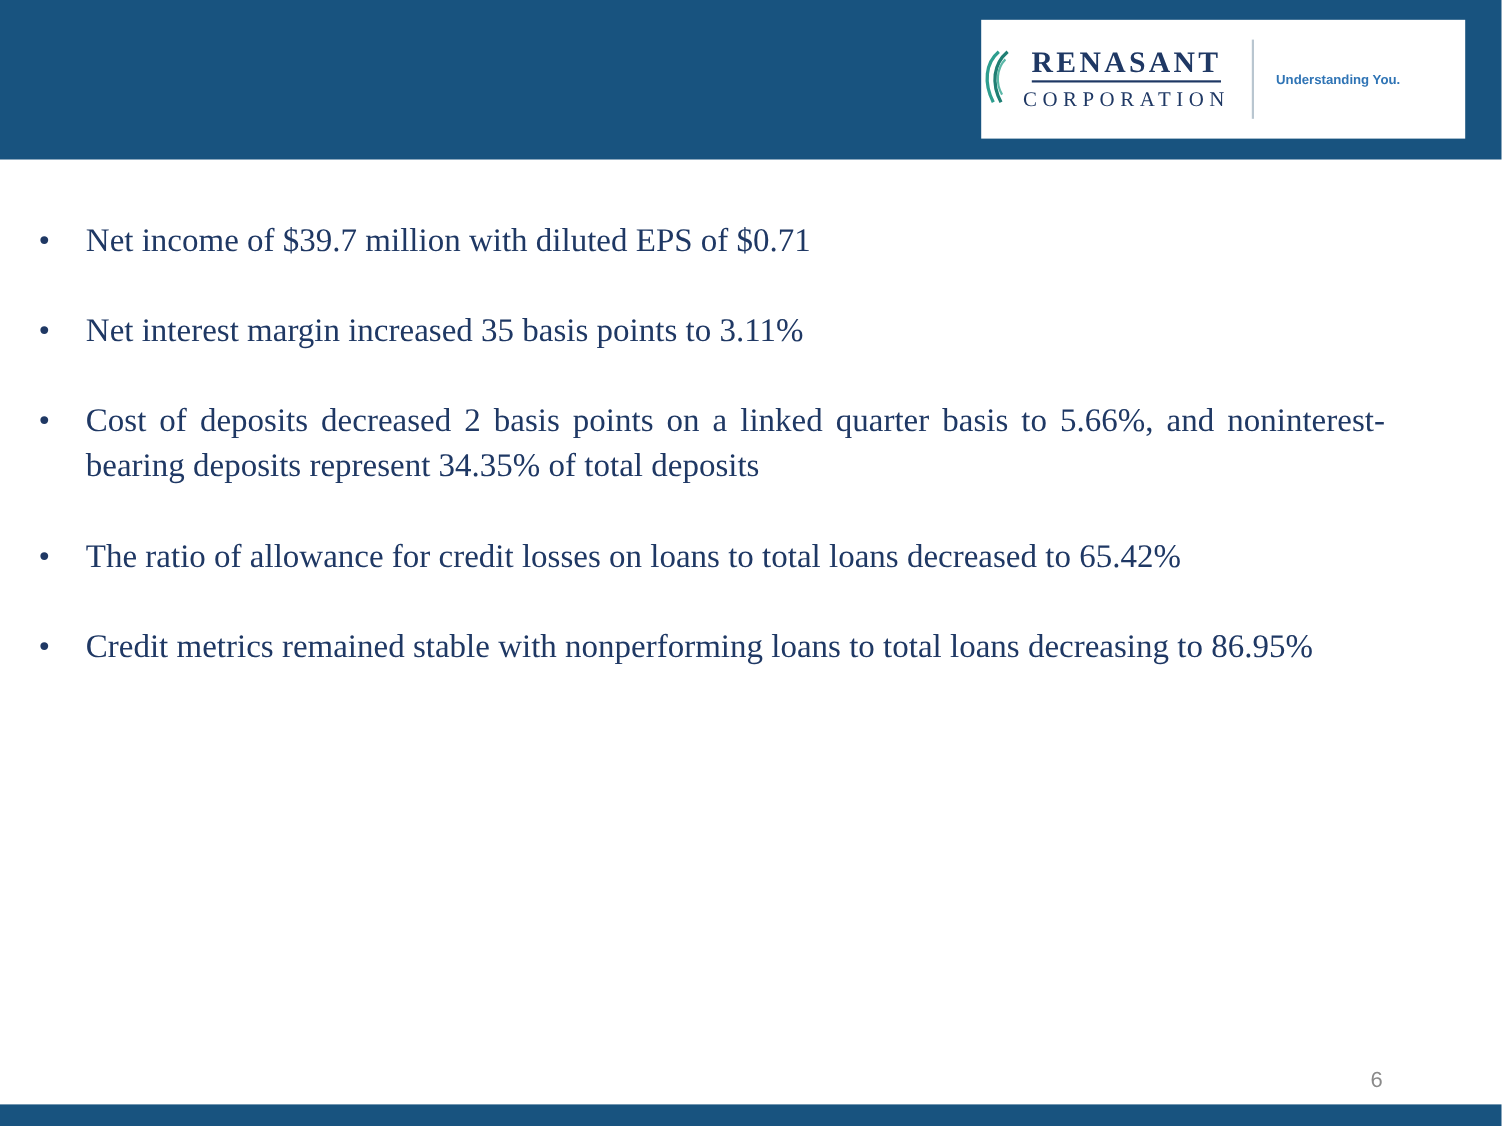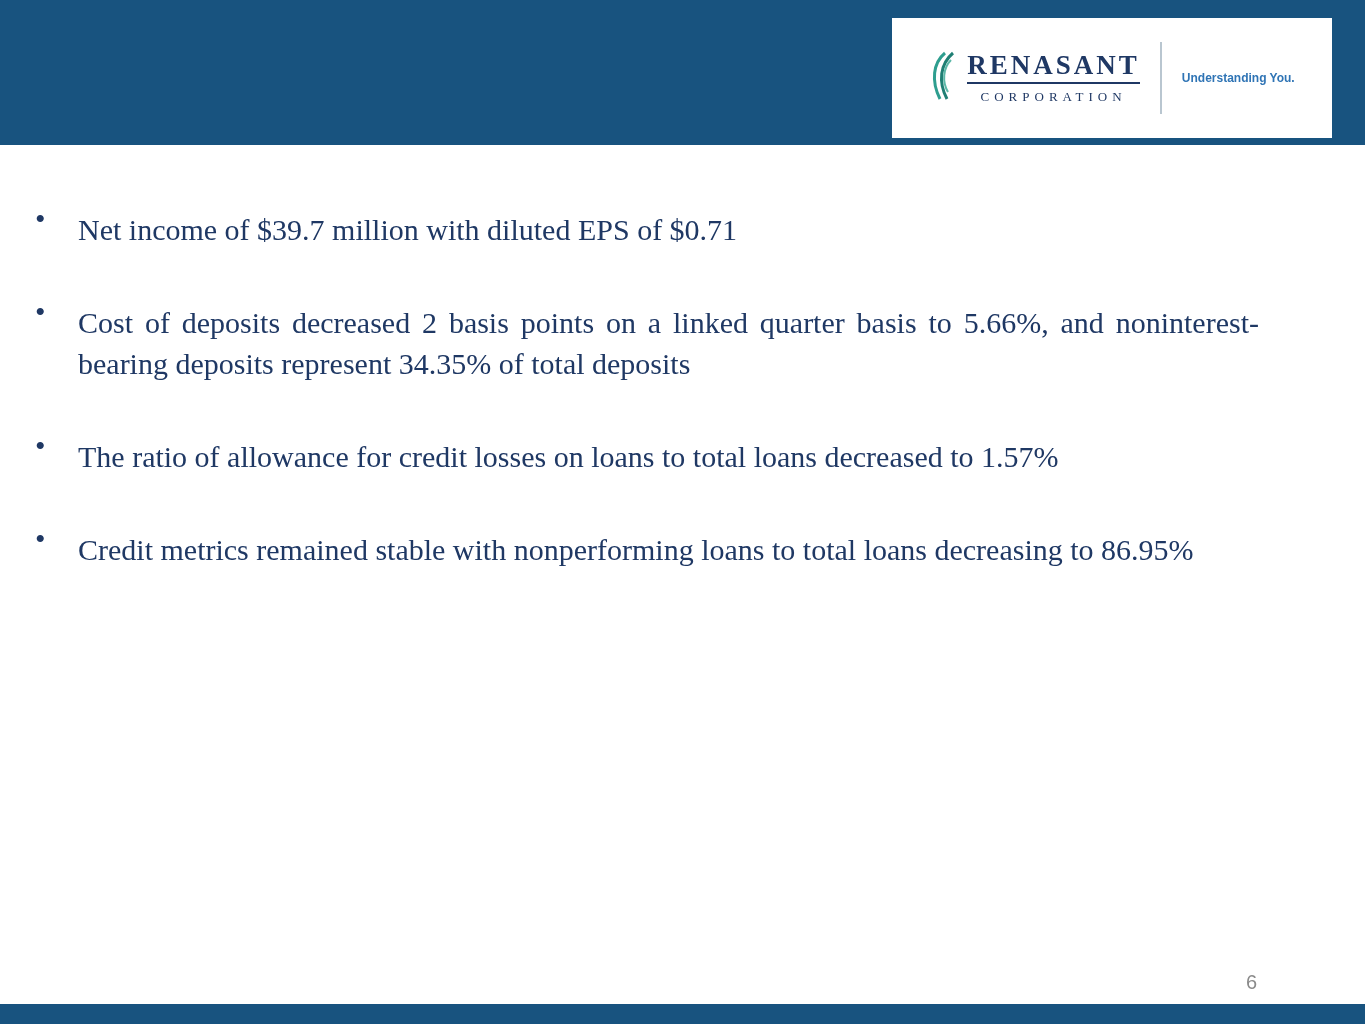--- a/index.html
+++ b/index.html
@@ -23,25 +23,24 @@
     left: 16px; top: 36px;
     color: #ffffff;
     font-size: 64px;
     font-weight: 400;
     letter-spacing: 0.5px;
     white-space: nowrap;
   }
   .logo-panel {
     position: absolute;
     right: 33px; top: 18px;
-    width: 440px; height: 120px;
+    width: 440px; height: 108px;
     background: #ffffff;
     display: flex;
     align-items: center;
-    justify-content: center;
     gap: 20px;
   }
   .logo-left {
     display: flex;
     align-items: center;
     gap: 8px;
   }
   .logo-text {
     display: flex;
     flex-direction: column;
@@ -52,21 +51,21 @@
     font-weight: bold;
     font-size: 27px;
     letter-spacing: 3px;
     color: #1f3864;
     border-bottom: 2px solid #1f3864;
     padding-bottom: 2px;
     line-height: 1.05;
   }
   .logo-subtitle {
     font-family: "Liberation Serif", serif;
-    font-size: 13px;
+    font-size: 19px;
     letter-spacing: 5px;
     color: #1f3864;
     margin-top: 5px;
   }
   .logo-divider {
     width: 2px;
     height: 72px;
     background: #b9c6d0;
   }
   .tagline {
@@ -94,21 +93,20 @@
   }
   .bullet-dot {
     width: 43px;
     flex: 0 0 43px;
   }
   .bullet-dot::before { content: "\2022"; }
   .bullet-text {
     flex: 1;
     text-align: justify;
     text-align-last: left;
-    margin-top: 11px;
   }
 
   
   .page-number {
     position: absolute;
     right: 108px;
     bottom: 30px;
     font-family: "Liberation Sans", sans-serif;
     font-size: 20px;
     color: #8a8a8a;
@@ -144,25 +142,29 @@
   </div>
 </div>
 
 <ul class="bullets">
   <li class="bullet-item">
     <span class="bullet-dot"></span>
     <span class="bullet-text">Net income of $39.7 million with diluted EPS of $0.71</span>
   </li>
   <li class="bullet-item">
     <span class="bullet-dot"></span>
+    <span class="bullet-text">Net interest margin increased 35 basis points to 3.11%</span>
+  </li>
+  <li class="bullet-item">
+    <span class="bullet-dot"></span>
     <span class="bullet-text">Cost of deposits decreased 2 basis points on a linked quarter basis to 5.66%, and noninterest-bearing deposits represent 34.35% of total deposits</span>
   </li>
   <li class="bullet-item">
     <span class="bullet-dot"></span>
-    <span class="bullet-text">The ratio of allowance for credit losses on loans to total loans decreased to 1.57%</span>
+    <span class="bullet-text">The ratio of allowance for credit losses on loans to total loans decreased to 65.42%</span>
   </li>
   <li class="bullet-item">
     <span class="bullet-dot"></span>
     <span class="bullet-text">Credit metrics remained stable with nonperforming loans to total loans decreasing to 86.95%</span>
   </li>
 </ul>
 
 <div class="page-number">6</div>
 <div class="footer-bar"></div>
 

